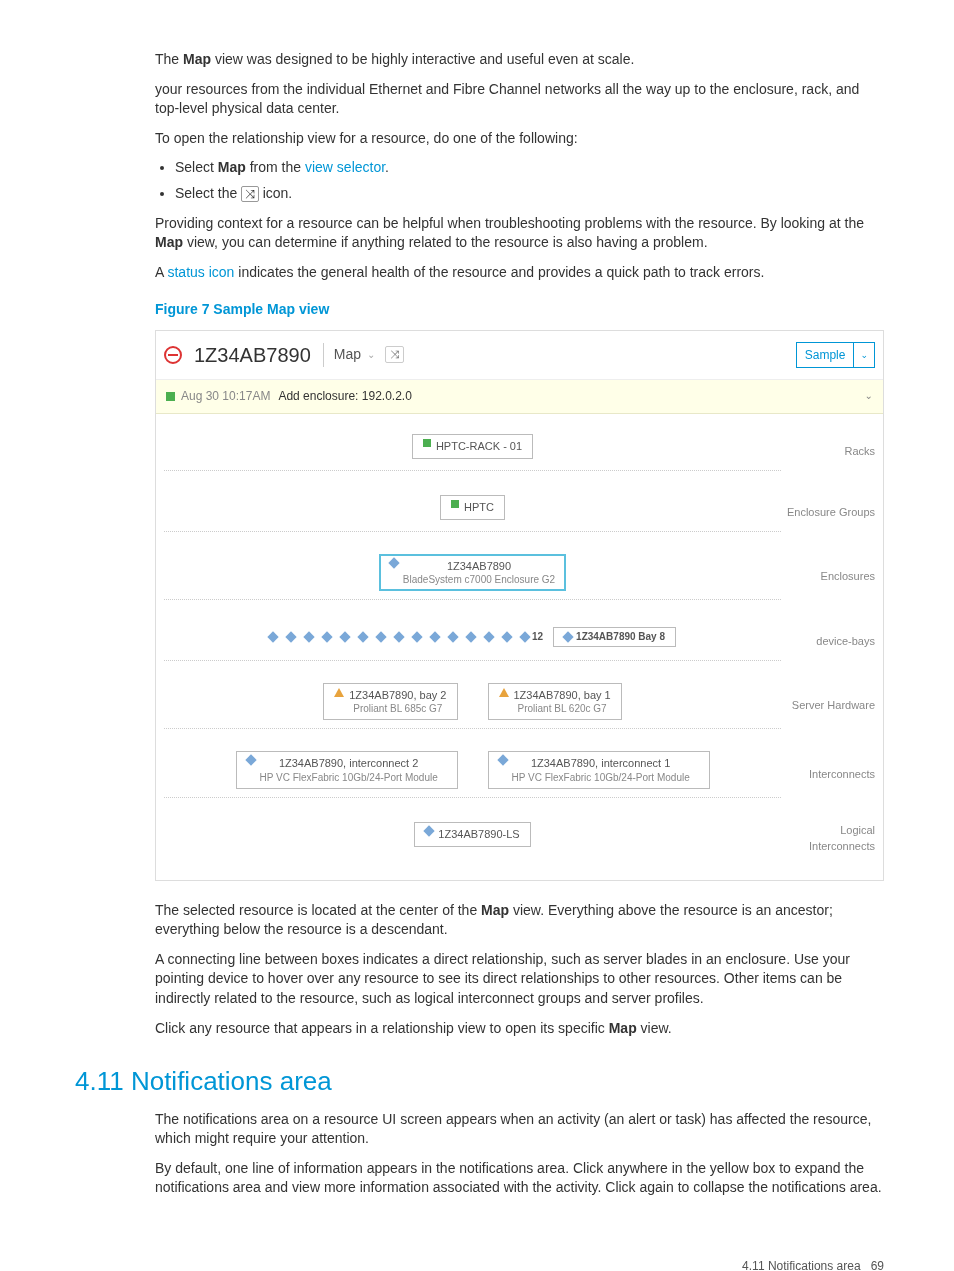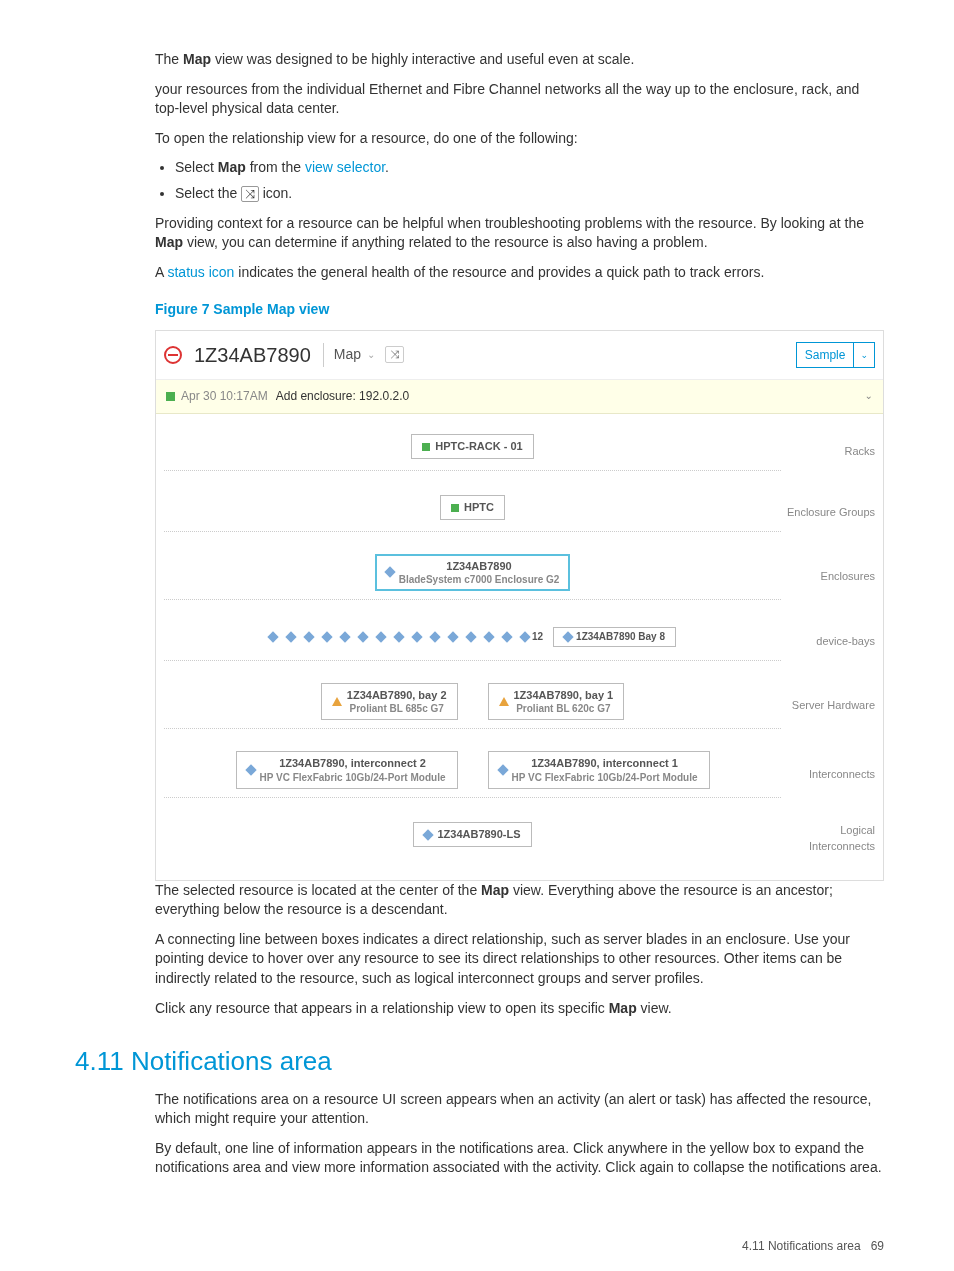--- a/index.html
+++ b/index.html
@@ -22,20 +22,21 @@
   .icon-box {
     display: inline-block; border: 1px solid #999; padding: 1px 3px;
     line-height: 1; font-size: 12px; border-radius: 2px; vertical-align: middle;
   }
   .fig-caption { color: #0096d6; font-weight: bold; font-size: 14px; margin: 18px 0 10px 0; }
 
   
   .figure {
     border: 1px solid #ddd;
     position: relative;
+    margin-bottom: 20px;
     background: #fff;
   }
   .fig-header {
     display: flex; align-items: center; padding: 10px 8px;
     border-bottom: 1px solid #eee;
   }
   .minus-circle {
     width: 14px; height: 14px; border-radius: 50%; border: 2px solid #d33;
     position: relative; margin-right: 12px; flex-shrink:0;
   }
@@ -73,23 +74,22 @@
     width:90px; text-align:right; font-size:11px; color:#888; flex-shrink:0;
     padding-left:4px;
   }
   .row-content {
     flex:1; display:flex; justify-content:center; align-items:center;
     border-bottom: 1px dotted #ccc; padding-bottom:8px; min-height:30px;
     position:relative;
   }
   .node {
     border:1px solid #bbb; background:#fff; font-size:11px; color:#555;
-    padding:4px 10px; text-align:center; display:flex; align-items:center;
+    padding:4px 10px; text-align:center; display:flex; align-items:flex-start;
     gap:5px;
-    font-weight:bold;
   }
   .node.selected { border-color:#5bc0de; box-shadow: 0 0 0 1px #5bc0de inset; }
   .node .sub { display:block; font-size:10px; color:#888;}
   .node-col { display:flex; flex-direction:column; align-items:center; line-height:1.3;}
   .status-g { width:8px;height:8px;background:#4caf50;flex-shrink:0;}
   .diamond {
     width:8px; height:8px; background:#7aa8d8; transform:rotate(45deg);
     flex-shrink:0;
   }
   .tri-warn {
@@ -156,21 +156,21 @@
       <div class="chev">⌄</div>
       <div class="small-icon-box">⤨</div>
       <div class="actions-btn">
         <div>Sample</div>
         <div>⌄</div>
       </div>
     </div>
 
     <div class="notif-bar">
       <div class="status-sq"></div>
-      <span class="notif-time">Apr 30 10:17AM</span>
+      <span class="notif-time">Aug 30 10:17AM</span>
       <span class="notif-msg">Add enclosure: 192.0.2.0</span>
       <span class="notif-chev">⌄</span>
     </div>
 
     <div class="map-body">
 
       <div class="row">
         <div class="row-content">
           <div class="node">
             <div class="status-g"></div>

